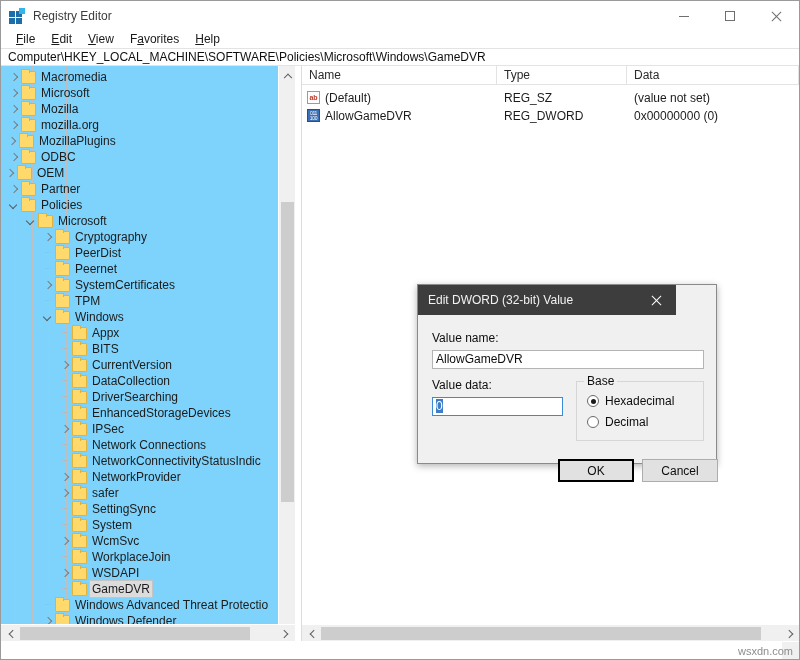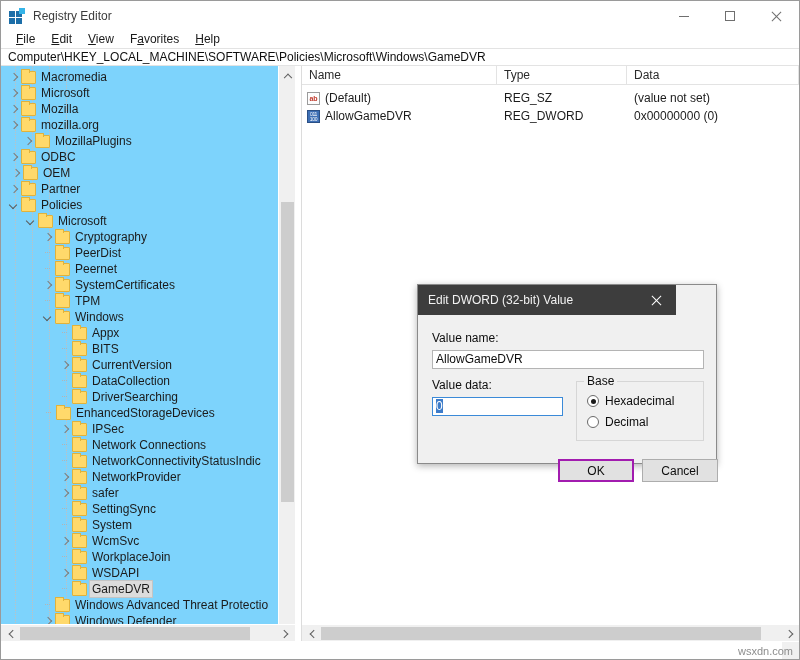--- a/index.html
+++ b/index.html
@@ -259,21 +259,21 @@
     white-space: nowrap;
     overflow: hidden;
   }
   .lrow {
     position: absolute; left: 0;
     width: 497px; height: 18px;
     display: flex; align-items: center;
     font-size: 12px; color: #1b1b1b;
   }
   .lcell { padding-left: 7px; white-space: nowrap; overflow: hidden; }
-  .lcell.namecell { display: flex; align-items: flex-end; padding-left: 5px; }
+  .lcell.namecell { display: flex; align-items: flex-start; padding-left: 5px; }
   .vicon {
     width: 13px; height: 13px; flex: none;
     margin-right: 5px;
     border: 1px solid #9b9b9b;
     background: #fdfdfd;
     position: relative;
     font-size: 7px; line-height: 11px;
     text-align: center;
     font-family: "Liberation Sans", sans-serif;
     overflow: hidden;
@@ -365,21 +365,21 @@
   .btn {
     position: absolute;
     height: 23px;
     background: #e1e1e1;
     border: 1px solid #adadad;
     font-size: 12px;
     color: #0d0d0d;
     display: flex; align-items: center; justify-content: center;
   }
   .btn.default {
-    border: 2px solid #a21caf;
+    border: 2px solid #000000;
     background: #e1e1e1;
   }
 
   
   .watermark {
     position: absolute; right: 6px; bottom: 2px;
     font-size: 11px; color: #8d8d8d;
     font-family: "Liberation Sans", sans-serif;
   }
   .corner {
@@ -444,31 +444,31 @@
         <div class="tnode" style="position: absolute; left: 6px; top: 35px;">
           <span class="twist closed"></span>
           <span class="folder"></span>
           <span class="tlabel">Mozilla</span>
         </div>
         <div class="tnode" style="position: absolute; left: 6px; top: 51px;">
           <span class="twist closed"></span>
           <span class="folder"></span>
           <span class="tlabel">mozilla.org</span>
         </div>
-        <div class="tnode" style="position: absolute; left: 20px; top: 67px;">
+        <div class="tnode" style="position: absolute; left: 4px; top: 67px;">
           <span class="twist closed"></span>
           <span class="folder"></span>
           <span class="tlabel">MozillaPlugins</span>
         </div>
         <div class="tnode" style="position: absolute; left: 6px; top: 83px;">
           <span class="twist closed"></span>
           <span class="folder"></span>
           <span class="tlabel">ODBC</span>
         </div>
-        <div class="tnode" style="position: absolute; left: 8px; top: 99px; justify-content: flex-end;">
+        <div class="tnode" style="position: absolute; left: 2px; top: 99px; justify-content: flex-end;">
           <span class="twist closed"></span>
           <span class="folder"></span>
           <span class="tlabel">OEM</span>
         </div>
         <div class="tnode" style="position: absolute; left: 6px; top: 115px;">
           <span class="twist closed"></span>
           <span class="folder"></span>
           <span class="tlabel">Partner</span>
         </div>
         <div class="tnode" style="position: absolute; left: 6px; top: 131px;">
@@ -529,21 +529,21 @@
         <div class="tnode" style="position: absolute; left: 57px; top: 307px;">
           <span class="twist leafdot"></span>
           <span class="folder"></span>
           <span class="tlabel">DataCollection</span>
         </div>
         <div class="tnode" style="position: absolute; left: 57px; top: 323px;">
           <span class="twist leafdot"></span>
           <span class="folder"></span>
           <span class="tlabel">DriverSearching</span>
         </div>
-        <div class="tnode" style="position: absolute; left: 41px; top: 339px;">
+        <div class="tnode" style="position: absolute; left: 57px; top: 339px;">
           <span class="twist leafdot"></span>
           <span class="folder"></span>
           <span class="tlabel">EnhancedStorageDevices</span>
         </div>
         <div class="tnode" style="position: absolute; left: 57px; top: 355px;">
           <span class="twist closed"></span>
           <span class="folder"></span>
           <span class="tlabel">IPSec</span>
         </div>
         <div class="tnode" style="position: absolute; left: 57px; top: 387px;">

